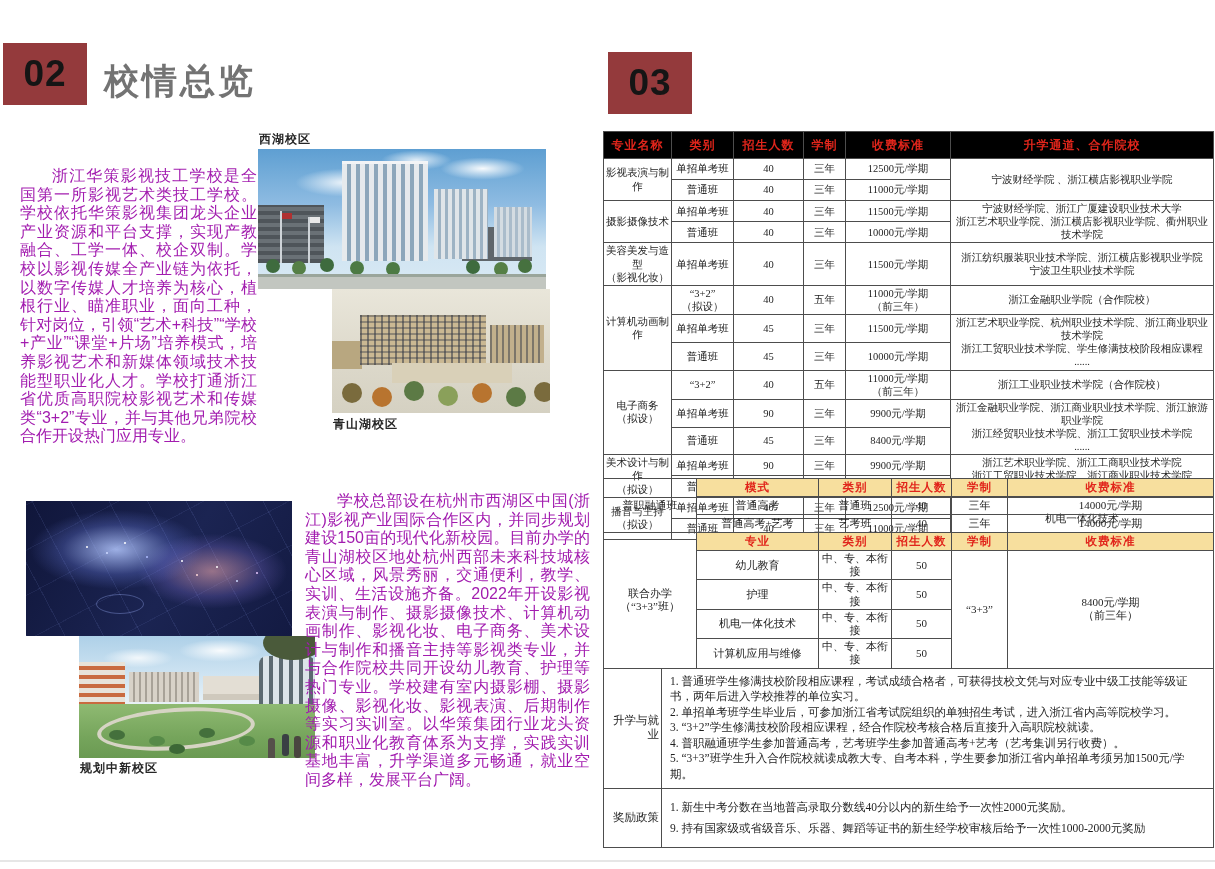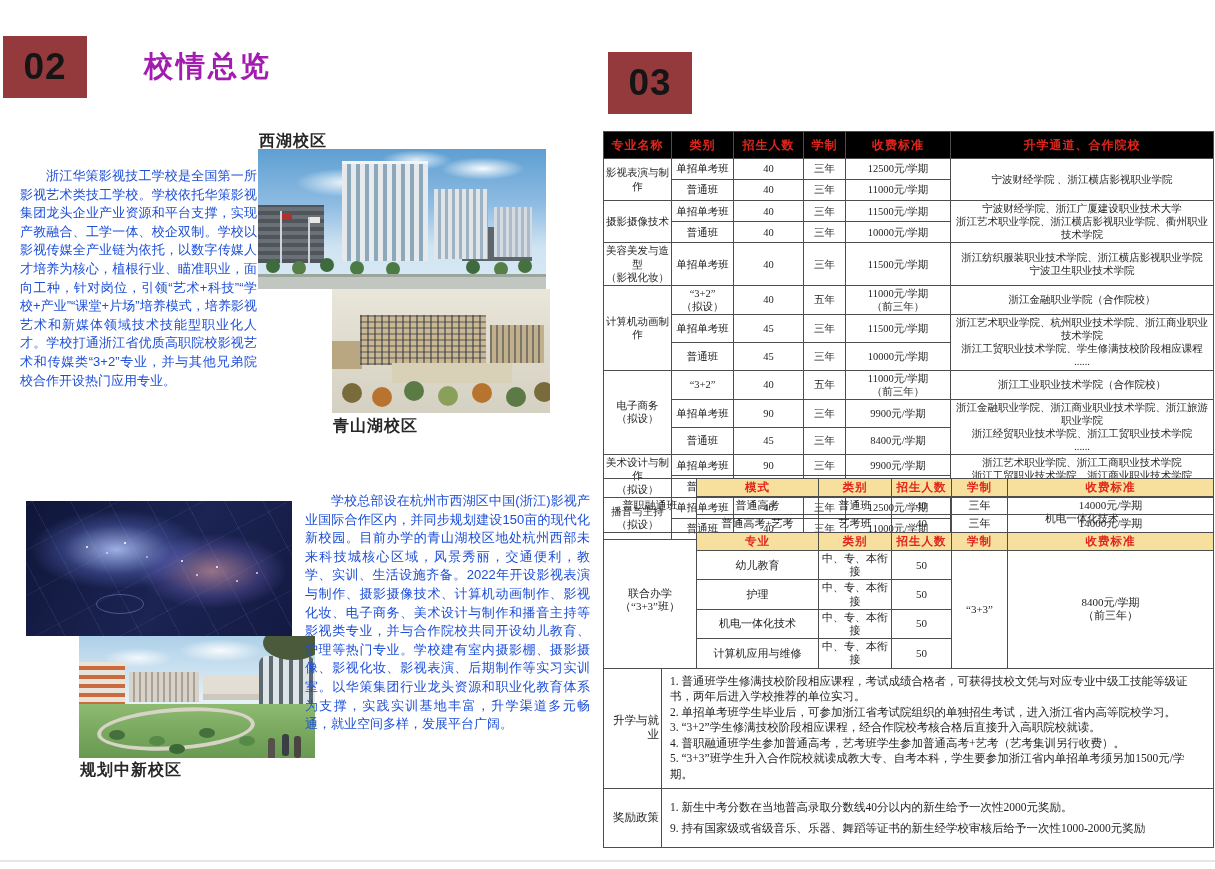--- a/index.html
+++ b/index.html
@@ -4,26 +4,26 @@
 <style>
   html,body{margin:0;padding:0;}
   body{width:1215px;height:869px;background:#fff;position:relative;overflow:hidden;
        font-family:"Liberation Sans",sans-serif;color:#2b2b2b;}
   .abs{position:absolute;}
 
   
   .sec-hdr{display:flex;align-items:center;gap:17px;}
   .sec-box{width:84px;height:62px;background:#943a3c;display:flex;align-items:center;justify-content:center;
            font-size:37px;font-weight:bold;color:#151515;letter-spacing:1px;}
-  .sec-title{font-size:29px;font-weight:bold;color:#a21caf;letter-spacing:3px;margin-left:40px;}
-
-  
-  .para{font-size:13px;line-height:18.6px;text-align:justify;color:#1d4ed8;text-indent:2em;}
-
-  .caption{font-size:16px;font-weight:bold;color:#262626;letter-spacing:1px;}
+  .sec-title{font-size:35px;font-weight:bold;color:#737373;letter-spacing:3px;}
+
+  
+  .para{font-size:16px;line-height:18.6px;text-align:justify;color:#a21caf;text-indent:2em;}
+
+  .caption{font-size:12px;font-weight:bold;color:#262626;letter-spacing:1px;}
 
   
   table{border-collapse:collapse;table-layout:fixed;font-family:"Liberation Serif",serif;}
   td,th{border:1px solid #4d4d4d;text-align:center;vertical-align:middle;
         white-space:pre-line;padding:1px 2px;color:#1f1f1f;}
   .t1{width:610px;}
   .t1 th{background:#000000;color:#e1251b;font-size:12px;font-weight:bold;height:24px;letter-spacing:1px;}
   .t1 td{font-size:10.5px;line-height:1.25;height:18px;}
   .t1 td.colleges{font-size:10.5px;}
   .t2{width:610px;}
@@ -106,21 +106,21 @@
       box-shadow:40px 6px 0 #568a48,90px -2px 0 #44703c,130px 6px 0 #568a48,60px 14px 0 #3c6836;}
   .p4-people{position:absolute;right:26px;bottom:2px;width:7px;height:22px;border-radius:3px;background:#3a3f44;
       box-shadow:12px 2px 0 #4a4540,-14px 4px 0 #55504a;}
   .p4-tree{position:absolute;right:-8px;top:-10px;width:60px;height:34px;border-radius:50%;background:#4a5a3a;}
 
   .footer-line{left:0;top:860px;width:1215px;height:2px;background:#e6e6e6;}
 </style>
 </head>
 <body>
 
-<div class="abs sec-hdr" style="left:3px;top:36px;">
+<div class="abs sec-hdr" style="left:3px;top:43px;align-items:flex-end;">
   <div class="sec-box">02</div>
   <div class="sec-title">校情总览</div>
 </div>
 
 <div class="abs caption" style="left:259px;top:131px;">西湖校区</div>
 
 <div class="abs photo p1" style="left:258px;top:149px;width:288px;height:140px;">
   <div class="p1-podium"></div>
   <div class="p1-pole" style="left:22px;height:52px;"></div>
   <div class="p1-flag" style="left:24px;bottom:70px;background:#b03030;"></div>

